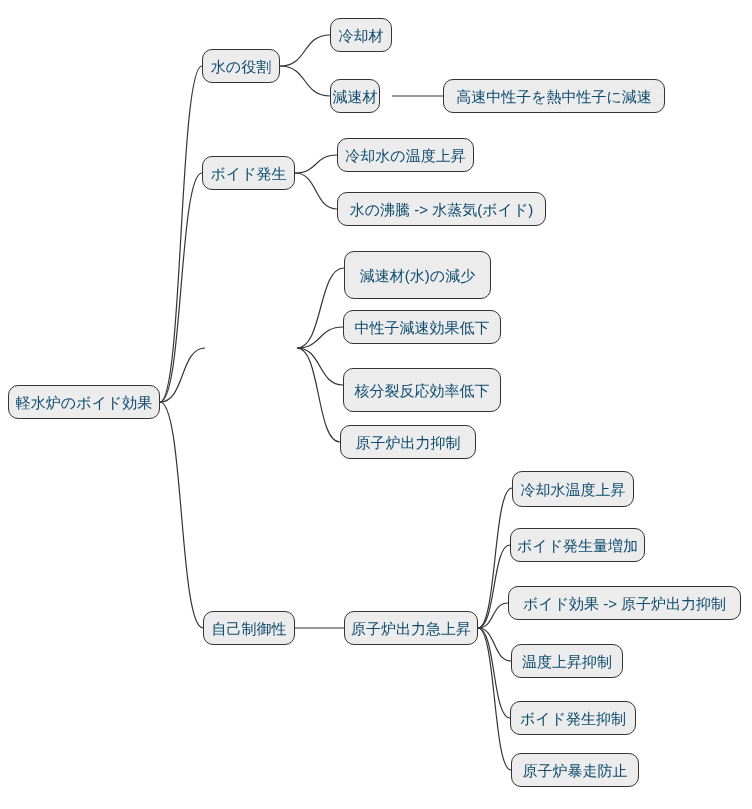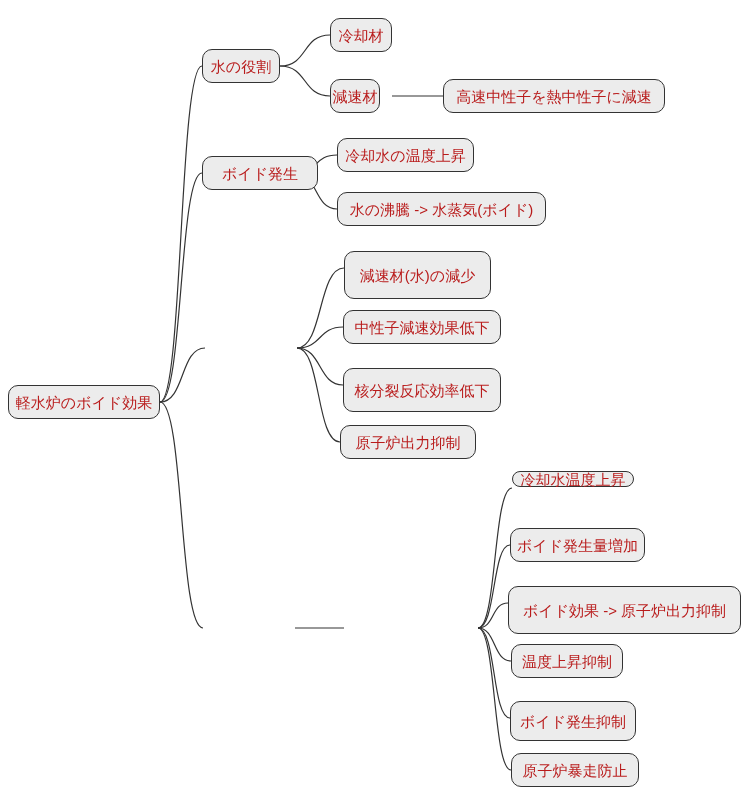--- a/index.html
+++ b/index.html
@@ -31,21 +31,21 @@
     position: absolute;
     box-sizing: border-box;
     display: flex;
     align-items: center;
     justify-content: center;
     background: #ececec;
     border: 1.5px solid #333333;
     border-radius: 10px;
     font-size: 15px;
     line-height: 1;
-    color: #b91c1c;
+    color: #0c4a6e;
     white-space: nowrap;
     text-align: center;
   }
 </style>
 </head>
 <body>
 
 <div id="canvas">
 
   <svg id="edges" width="752" height="809" viewBox="0 0 752 809" xmlns="http://www.w3.org/2000/svg">
@@ -69,27 +69,29 @@
     <path class="edge" d="M478,628 C496,628 493,661 511,661"></path>
     <path class="edge" d="M478,628 C496,628 492,718 510,718"></path>
     <path class="edge" d="M478,628 C496,628 493,770 511,770"></path>
   </svg>
 
   <div class="node" style="left:202px; top:49px;  width:78px;  height:34px">水の役割</div>
   <div class="node" style="left:8px;   top:385px; width:152px; height:34px">軽水炉のボイド効果</div>
   <div class="node" style="left:330px; top:18px;  width:62px;  height:34px">冷却材</div>
   <div class="node" style="left:330px; top:79px;  width:50px;  height:34px">減速材</div>
   <div class="node" style="left:443px; top:79px;  width:222px; height:34px">高速中性子を熱中性子に減速</div>
-  <div class="node" style="left:202px; top:156px; width:116px;  height:34px">ボイド発生</div>
+  <div class="node" style="left:202px; top:156px; width:93px;  height:34px">ボイド発生</div>
   <div class="node" style="left:337px; top:138px; width:137px; height:34px">冷却水の温度上昇</div>
   <div class="node" style="left:337px; top:192px; width:209px; height:34px">水の沸騰 -&gt; 水蒸気(ボイド)</div>
   <div class="node" style="left:344px; top:251px; width:147px; height:48px">減速材(水)の減少</div>
   <div class="node" style="left:343px; top:310px; width:158px; height:34px">中性子減速効果低下</div>
   <div class="node" style="left:343px; top:368px; width:158px; height:44px">核分裂反応効率低下</div>
   <div class="node" style="left:340px; top:425px; width:136px; height:34px">原子炉出力抑制</div>
-  <div class="node" style="left:512px; top:471px; width:122px; height:16px">冷却水温度上昇</div>
+  <div class="node" style="left:203px; top:611px; width:92px;  height:34px">自己制御性</div>
+  <div class="node" style="left:344px; top:611px; width:134px; height:34px">原子炉出力急上昇</div>
+  <div class="node" style="left:512px; top:471px; width:122px; height:36px">冷却水温度上昇</div>
   <div class="node" style="left:510px; top:528px; width:135px; height:34px">ボイド発生量増加</div>
-  <div class="node" style="left:508px; top:586px; width:233px; height:48px">ボイド効果 -&gt; 原子炉出力抑制</div>
+  <div class="node" style="left:508px; top:586px; width:233px; height:34px">ボイド効果 -&gt; 原子炉出力抑制</div>
   <div class="node" style="left:511px; top:644px; width:112px; height:34px">温度上昇抑制</div>
-  <div class="node" style="left:510px; top:701px; width:126px; height:40px">ボイド発生抑制</div>
+  <div class="node" style="left:510px; top:701px; width:126px; height:34px">ボイド発生抑制</div>
   <div class="node" style="left:511px; top:753px; width:128px; height:34px">原子炉暴走防止</div>
 
 </div>
 
 </body></html>

